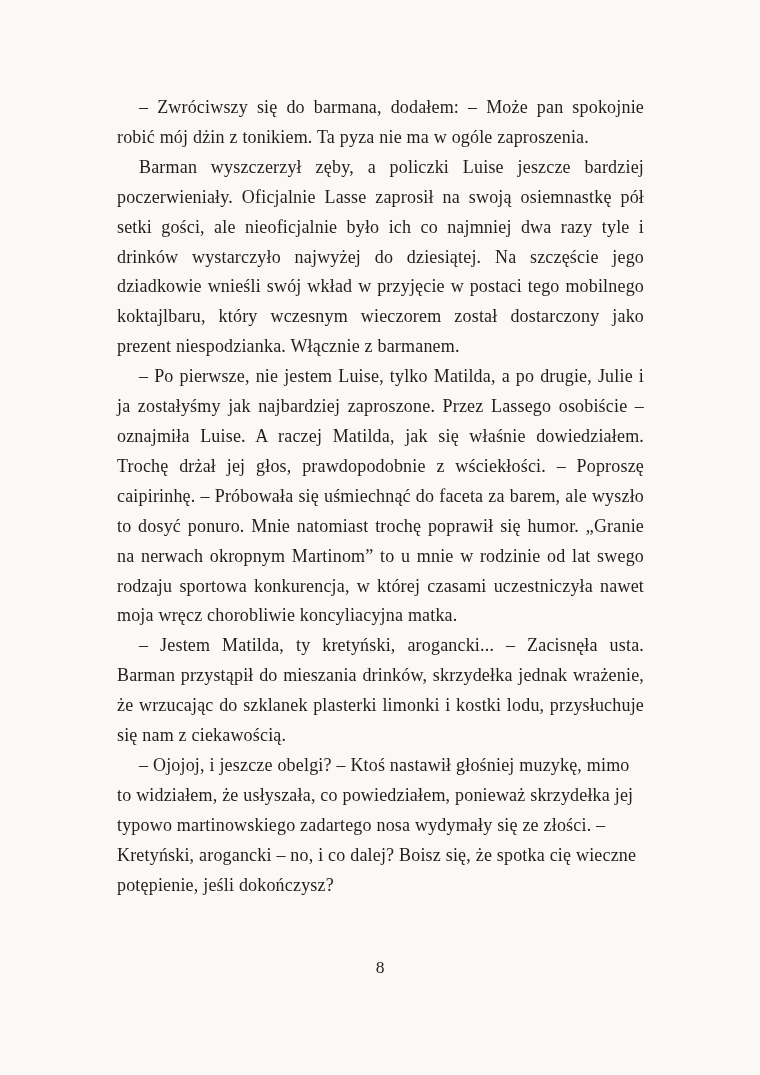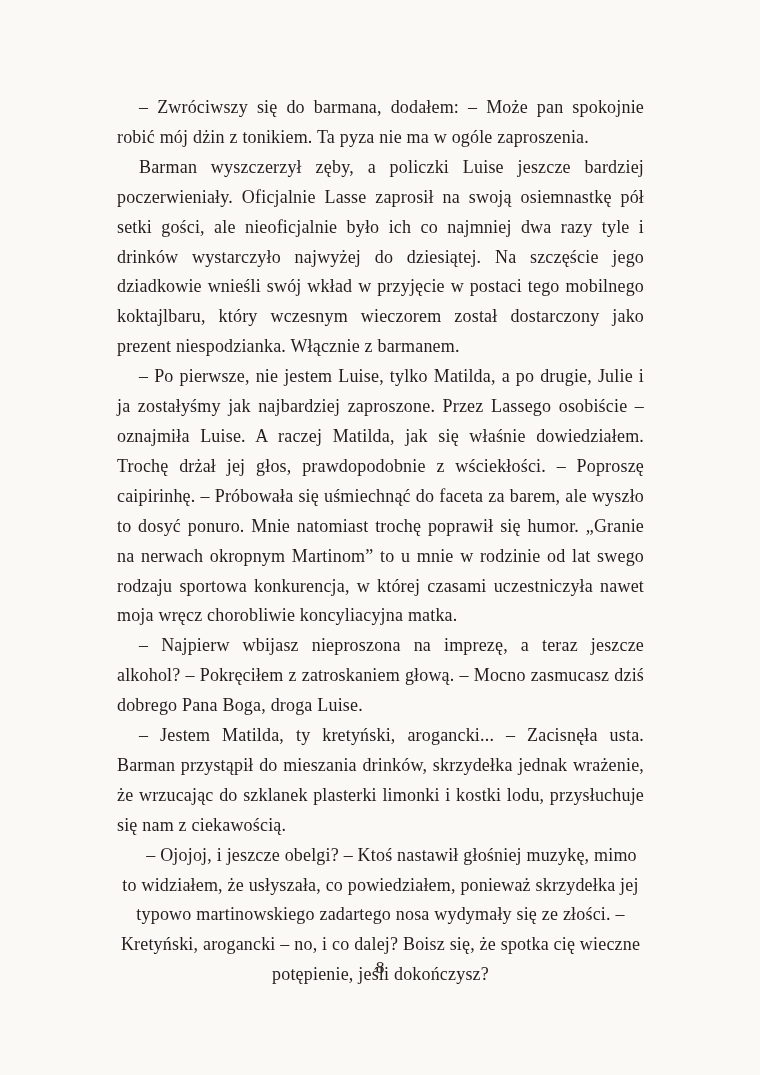--- a/index.html
+++ b/index.html
@@ -39,21 +39,21 @@
     line-height: 29.9px;
     letter-spacing: 0.01em;
     word-spacing: 0.005em;
     text-indent: 22px;
     hyphens: manual;
     -webkit-hyphens: manual;
     color: #241c1c;
   }
 
   .para:last-child {
-    text-align: center;
+    text-align: left;
   }
 
   .page-number {
     position: absolute;
     left: 0;
     right: 0;
     top: 957px;
     text-align: center;
     font-size: 17.5px;
     line-height: 20px;
@@ -63,20 +63,19 @@
 </style>
 </head>
 <body>
 
 <div class="page">
 
   <div class="text-block">
     <p class="para">– Zwróciwszy się do barmana, dodałem: – Może pan spokojnie robić mój dżin z tonikiem. Ta pyza nie ma w ogóle zaproszenia.</p>
     <p class="para">Barman wyszczerzył zęby, a policzki Luise jeszcze bardziej poczerwieniały. Oficjalnie Lasse zaprosił na swoją osiemnastkę pół setki gości, ale nieoficjalnie było ich co najmniej dwa razy tyle i drinków wystarczyło najwyżej do dziesiątej. Na szczęście jego dziadkowie wnieśli swój wkład w przyjęcie w postaci tego mobilnego koktajlbaru, który wczesnym wieczorem został dostarczony jako prezent niespodzianka. Włącznie z barmanem.</p>
     <p class="para">– Po pierwsze, nie jestem Luise, tylko Matilda, a po drugie, Julie i ja zostałyśmy jak najbardziej zaproszone. Przez Lassego osobiście – oznajmiła Luise. A raczej Matilda, jak się właśnie dowiedziałem. Trochę drżał jej głos, prawdopodobnie z wściekłości. – Poproszę caipirinhę. – Próbowała się uśmiechnąć do faceta za barem, ale wyszło to dosyć ponuro. Mnie natomiast trochę poprawił się humor. „Granie na nerwach okropnym Martinom” to u mnie w rodzinie od lat swego rodzaju sportowa konkurencja, w której czasami uczestniczyła nawet moja wręcz chorobliwie koncyliacyjna matka.</p>
-    <p class="para">– Najpierw wbijasz nieproszona na imprezę, a teraz jeszcze alkohol? – Pokręciłem z zatroskaniem głową. – Mocno zasmucasz dziś dobrego Pana Boga, droga Luise.</p>
     <p class="para">– Jestem Matilda, ty kretyński, arogancki... – Zacisnęła usta. Barman przystąpił do mieszania drinków, skrzydełka jednak wrażenie, że wrzucając do szklanek plasterki limonki i kostki lodu, przysłuchuje się nam z ciekawością.</p>
     <p class="para">– Ojojoj, i jeszcze obelgi? – Ktoś nastawił głośniej muzykę, mimo to widziałem, że usłyszała, co powiedziałem, ponieważ skrzydełka jej typowo martinowskiego zadartego nosa wydymały się ze złości. – Kretyński, arogancki – no, i co dalej? Boisz się, że spotka cię wieczne potępienie, jeśli dokończysz?</p>
   </div>
 
   <div class="page-number">8</div>
 
 </div>
 
 </body></html>

